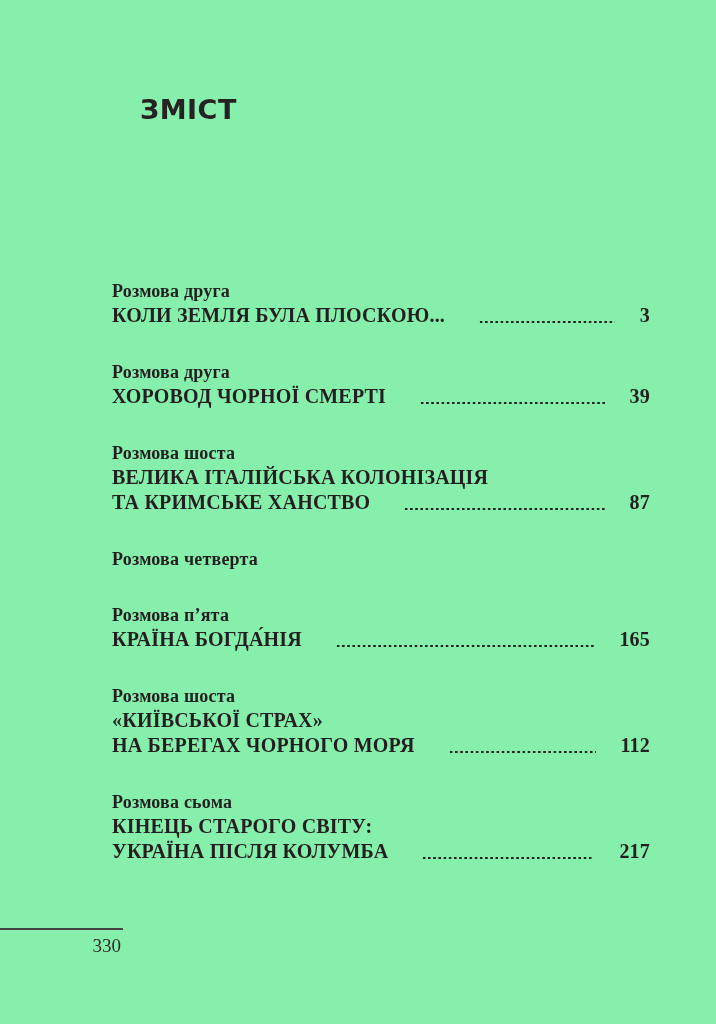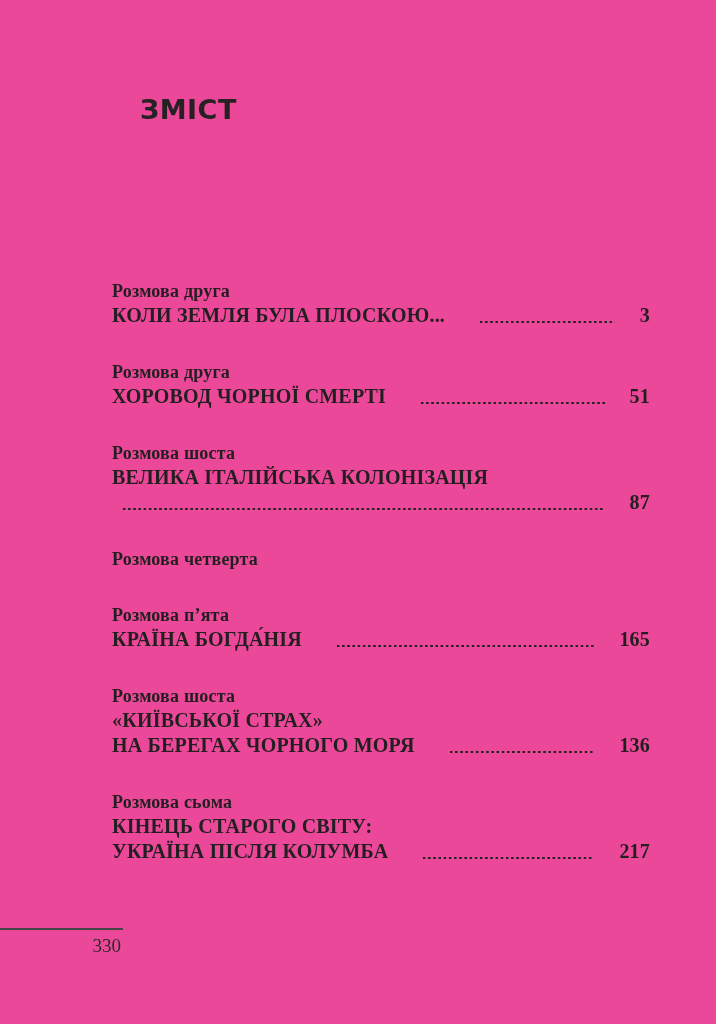--- a/index.html
+++ b/index.html
@@ -1,20 +1,20 @@
 <!DOCTYPE html>
 <html><head>
 <meta charset="utf-8">
 <style>
   html, body { margin: 0; padding: 0; background: #ffffff; }
   .page {
     position: relative;
     width: 716px;
     height: 1024px;
-    background: #ec4899;
+    background: #86efac;
     font-family: "Liberation Serif", serif;
     color: #231f20;
     overflow: hidden;
   }
   .title {
     position: absolute;
     left: 140px;
     top: 94px;
     margin: 0;
     font-family: "DejaVu Sans", sans-serif;
@@ -99,28 +99,29 @@
         <span class="leader"></span>
         <span class="pg">3</span>
       </div>
     </div>
 
     <div class="entry">
       <div class="entry-label">Розмова друга</div>
       <div class="entry-line">
         <span class="t">ХОРОВОД ЧОРНОЇ СМЕРТІ</span>
         <span class="leader"></span>
-        <span class="pg">51</span>
+        <span class="pg">39</span>
       </div>
     </div>
 
     <div class="entry">
       <div class="entry-label">Розмова шоста</div>
       <div class="entry-line-plain">ВЕЛИКА ІТАЛІЙСЬКА КОЛОНІЗАЦІЯ</div>
       <div class="entry-line">
+        <span class="t">ТА КРИМСЬКЕ ХАНСТВО</span>
         <span class="leader"></span>
         <span class="pg">87</span>
       </div>
     </div>
 
     <div class="entry">
       <div class="entry-label">Розмова четверта</div>
     </div>
 
     <div class="entry">
@@ -131,21 +132,21 @@
         <span class="pg">165</span>
       </div>
     </div>
 
     <div class="entry">
       <div class="entry-label">Розмова шоста</div>
       <div class="entry-line-plain">«КИЇВСЬКОЇ СТРАХ»</div>
       <div class="entry-line">
         <span class="t">НА БЕРЕГАХ ЧОРНОГО МОРЯ</span>
         <span class="leader"></span>
-        <span class="pg">136</span>
+        <span class="pg">112</span>
       </div>
     </div>
 
     <div class="entry">
       <div class="entry-label">Розмова сьома</div>
       <div class="entry-line-plain">КІНЕЦЬ СТАРОГО СВІТУ:</div>
       <div class="entry-line">
         <span class="t">УКРАЇНА ПІСЛЯ КОЛУМБА</span>
         <span class="leader"></span>
         <span class="pg">217</span>

